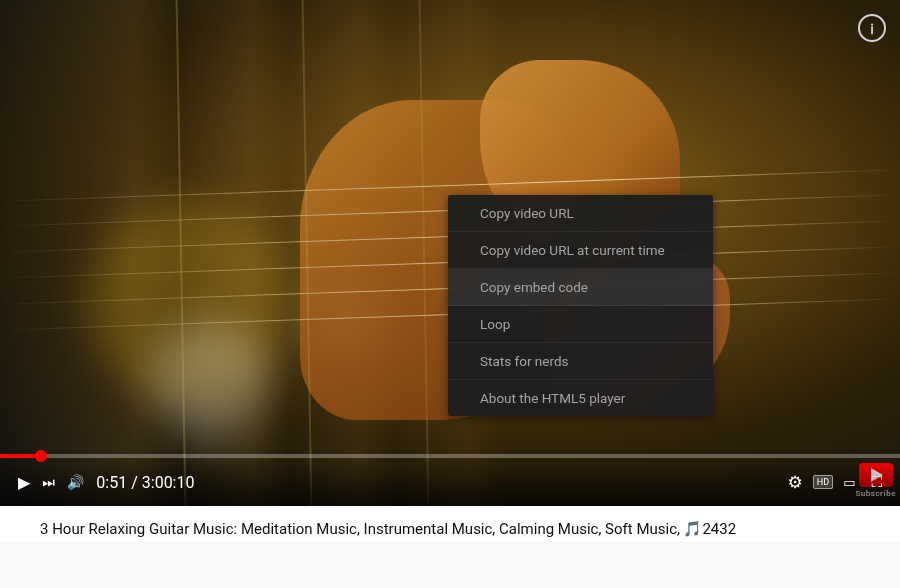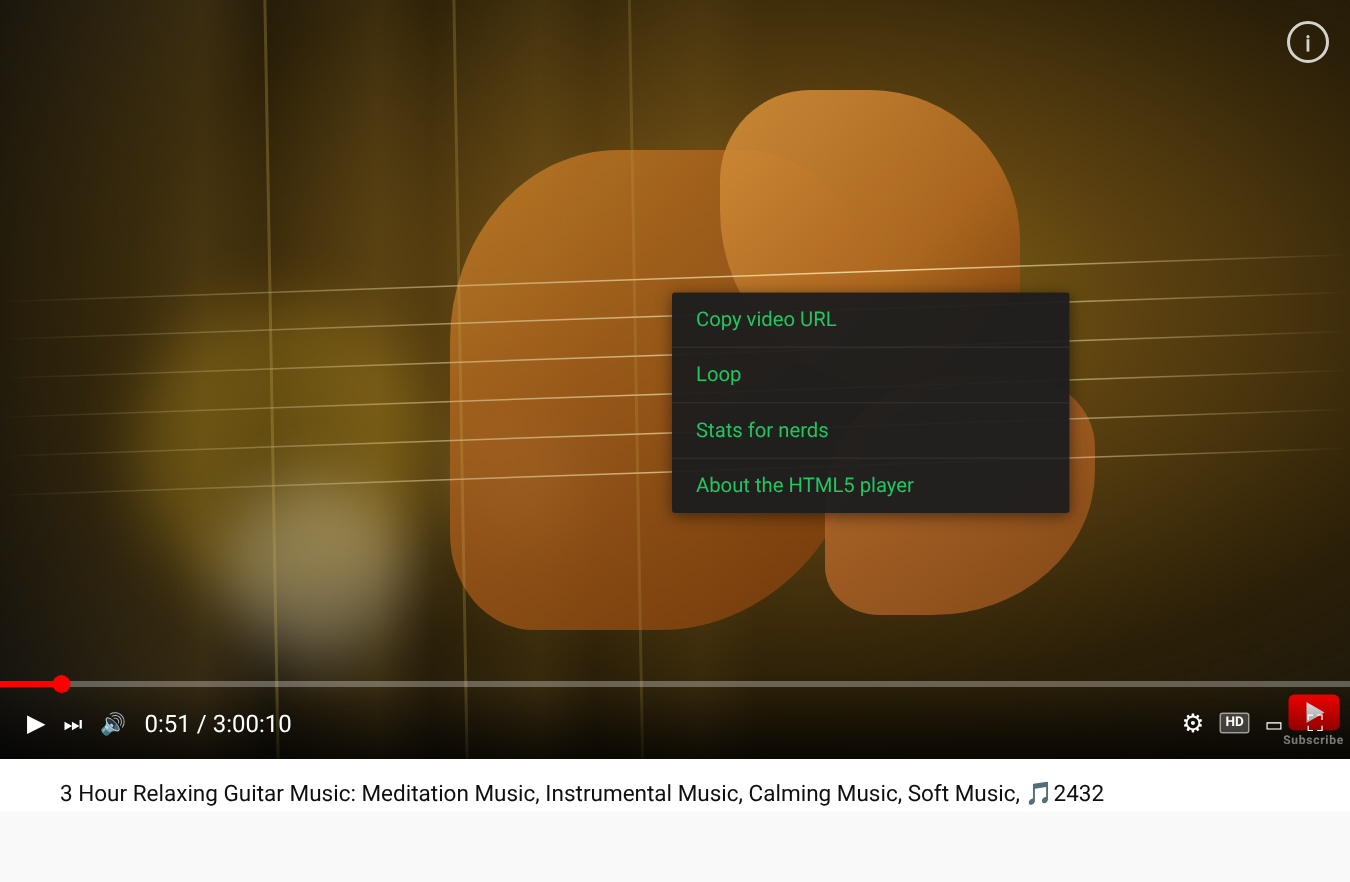--- a/index.html
+++ b/index.html
@@ -91,22 +91,22 @@
       top: 195px;
       left: 448px;
       background: rgba(30, 30, 30, 0.97);
       border-radius: 2px;
       min-width: 265px;
       z-index: 100;
       box-shadow: 0 2px 10px rgba(0,0,0,0.5);
     }
 
     .context-menu-item {
-      padding: 10px 16px;
-      color: #22c55e;
+      padding: 10px 32px;
+      color: #a3a3a3;
       font-size: 13.5px;
       cursor: pointer;
       display: flex;
       align-items: center;
       border-bottom: 1px solid rgba(255,255,255,0.06);
       transition: background 0.1s;
     }
     .context-menu-item:last-child {
       border-bottom: none;
     }
@@ -173,21 +173,21 @@
       margin-left: auto;
       display: flex;
       align-items: center;
       gap: 4px;
     }
 
     .hd-badge {
       background: rgba(255,255,255,0.2);
       color: #fff;
       font-size: 9px;
-      font-weight: bold;
+      font-weight: normal;
       padding: 1px 3px;
       border-radius: 2px;
       border: 1px solid rgba(255,255,255,0.5);
     }
 
     
     .yt-logo-btn {
       position: absolute;
       bottom: 8px;
       right: 4px;
@@ -265,20 +265,26 @@
     <div style="position:absolute;top:0;bottom:0;left:20%;width:2px;background:rgba(200,170,80,0.3);transform:rotate(-1deg);"></div>
     <div style="position:absolute;top:0;bottom:0;left:34%;width:2px;background:rgba(200,170,80,0.25);transform:rotate(-1deg);"></div>
     <div style="position:absolute;top:0;bottom:0;left:47%;width:2px;background:rgba(200,170,80,0.2);transform:rotate(-1deg);"></div>
   </div>
 
   <div class="info-icon">ℹ</div>
 
   <div class="context-menu">
     <div class="context-menu-item">
       <span>Copy video URL</span>
+    </div>
+    <div class="context-menu-item">
+      <span>Copy video URL at current time</span>
+    </div>
+    <div class="context-menu-item highlighted">
+      <span>Copy embed code</span>
     </div>
     <div class="context-menu-item">
       <span>Loop</span>
     </div>
     <div class="context-menu-item">
       <span>Stats for nerds</span>
     </div>
     <div class="context-menu-item">
       <span>About the HTML5 player</span>
     </div>

